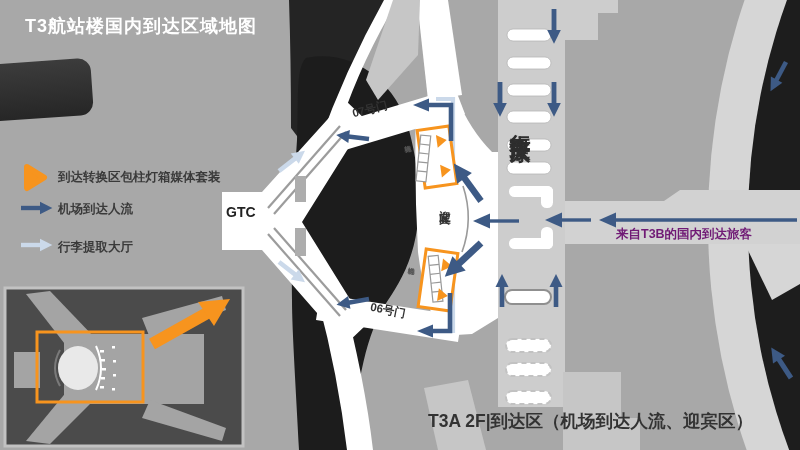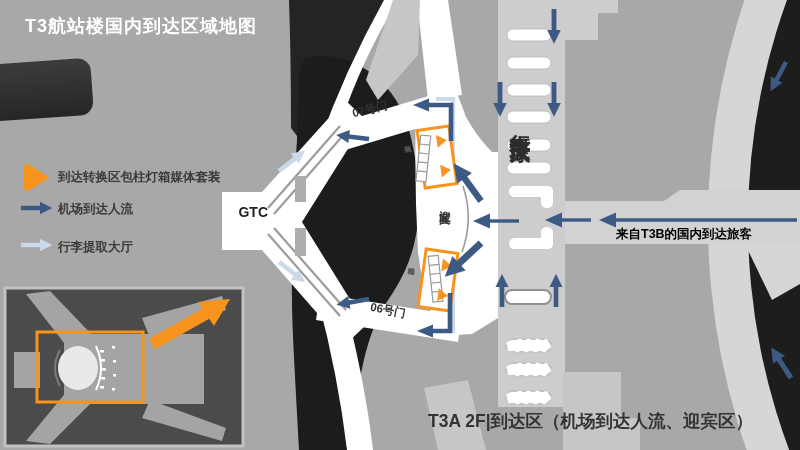--- a/index.html
+++ b/index.html
@@ -3,31 +3,31 @@
 <meta charset="utf-8">
 <style>
   html,body{margin:0;padding:0;background:#888;}
   .stage{position:relative;width:800px;height:450px;overflow:hidden;background:#a8a8a8;
          font-family:"Liberation Sans",sans-serif;}
   .stage svg{position:absolute;left:0;top:0;}
   .label{position:absolute;white-space:nowrap;color:#333;}
   .title{left:25px;top:14px;font-size:18px;font-weight:bold;color:#fff;letter-spacing:1px;}
   .legend-label{left:58px;font-size:12.5px;font-weight:600;color:#3a3a3a;}
   .lg1{top:169px;} .lg2{top:201px;} .lg3{top:239px;}
-  .gtc{left:226px;top:204px;width:42px;text-align:right;font-size:14px;font-weight:bold;color:#222;}
+  .gtc{left:226px;top:204px;width:42px;text-align:left;font-size:14px;font-weight:bold;color:#222;}
   .gate{font-size:11.5px;font-weight:600;color:#333;}
   .gate07{left:352px;top:102px;transform:rotate(-14deg);}
   .gate06{left:370px;top:303px;transform:rotate(11deg);}
   .vtext{writing-mode:vertical-rl;text-orientation:upright;}
   .welcome{left:437px;top:200px;font-size:11.5px;letter-spacing:2px;color:#333;font-weight:600;}
   .hall-name{left:506px;top:117px;font-size:21px;font-weight:600;color:#2d2d2d;letter-spacing:2px;}
   .elev{font-size:7px;color:#555;letter-spacing:0;}
   .elev07{left:401px;top:140px;transform:rotate(-8deg);}
   .elev06{left:407px;top:262px;transform:rotate(8deg);}
-  .t3bnote{left:616px;top:226px;font-size:12.5px;font-weight:600;color:#000000;}
+  .t3bnote{left:616px;top:226px;font-size:12.5px;font-weight:600;color:#701a75;}
   .caption{left:428px;top:409px;font-size:17.5px;font-weight:600;color:#333;}
 </style>
 </head>
 <body>
 
 <div class="stage">
 
 <svg width="800" height="450" viewBox="0 0 800 450" xmlns="http://www.w3.org/2000/svg">
   <defs>
     <g id="arrow-dark">

